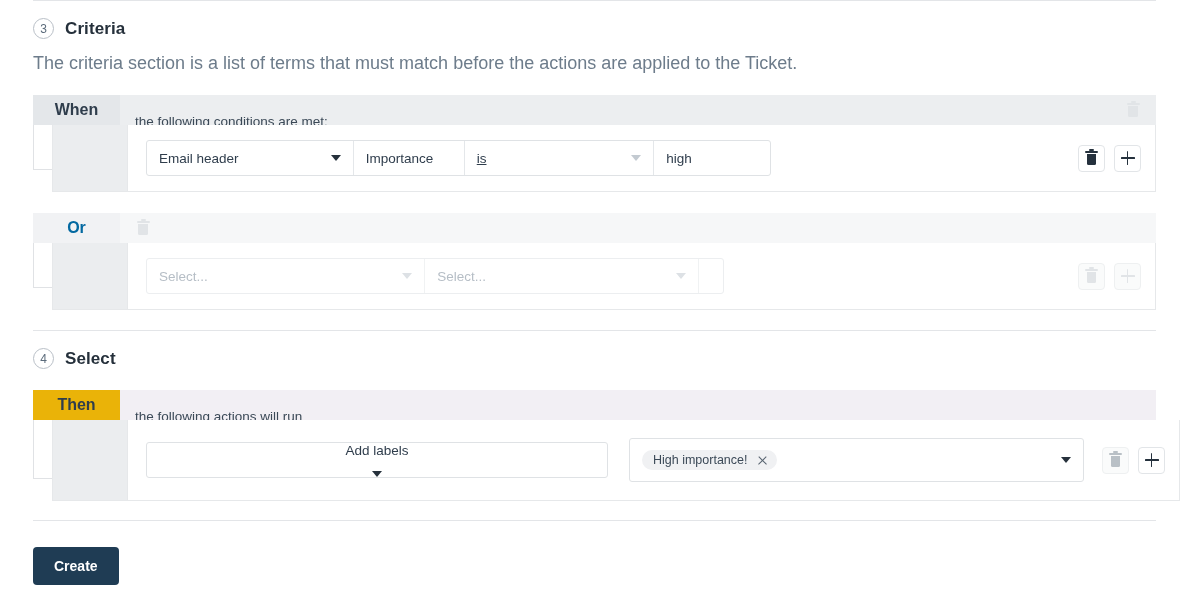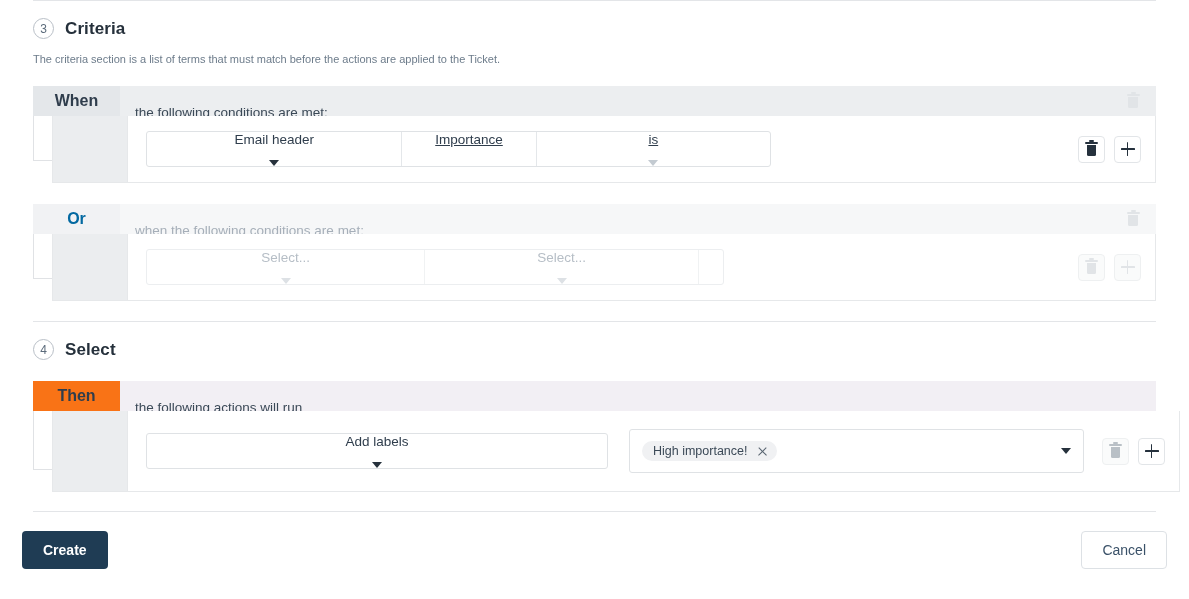--- a/index.html
+++ b/index.html
@@ -24,41 +24,41 @@
   .step-badge {
     width: 21px; height: 21px; border-radius: 50%;
     border: 1px solid #b9bfc7;
     color: #5b6b7b; font-size: 12px;
     display: flex; align-items: center; justify-content: center;
     flex: 0 0 auto; line-height: 1;
   }
   .section-title { font-size: 17px; font-weight: bold; color: #25303b; letter-spacing: .1px; }
   .section-desc {
     padding: 14px 33px 0 33px;
-    font-size: 11px; color: #6d7c8b;
+    font-size: 18px; color: #6d7c8b;
   }
 
   
   .rulebar {
     margin: 21px 33px 0 33px;
     display: flex; align-items: stretch;
     height: 30px;
   }
   .rulebar.when  { background: #eceef0; }
   .rulebar.or    { background: #f6f7f8; }
   .rulebar.then  { background: #f2eff4; }
 
   .rulebar .kw {
     width: 87px; flex: 0 0 87px;
     display: flex; align-items: center; justify-content: center;
     font-size: 16px; font-weight: bold;
   }
   .rulebar.when .kw { color: #2f3d4c; background: #e4e7ea; }
   .rulebar.or   .kw { color: #0369a1; background: #f1f2f4; }
-  .rulebar.then .kw { color: #2f3d4c; background: #f97316; }
+  .rulebar.then .kw { color: #2f3d4c; background: #eab308; }
 
   .rulebar .kwtext {
     flex: 1 1 auto; display: flex; align-items: center;
     padding-left: 15px; font-size: 13.5px; margin-top: 22px;
   }
   .rulebar.when .kwtext { color: #3b4957; }
   .rulebar.or   .kwtext { color: #a6afb9; }
   .rulebar.then .kwtext { color: #3b4957; }
 
   .rulebar .bar-trash {
@@ -95,21 +95,21 @@
     display: flex; align-items: stretch;
     border: 1px solid #dfe2e5; border-radius: 3px;
     background: #fff; height: 36px; overflow: hidden;
   }
   .fieldgroup.muted { border-color: #eceef0; }
 
   .fcell {
     display: flex; align-items: center;
     padding: 0 12px; font-size: 13.5px; color: #2f3d4c;
     border-right: 1px solid #e4e7ea; position: relative;
-    white-space: nowrap; overflow: hidden; flex-direction: column;
+    white-space: nowrap; overflow: hidden;
   }
   .fcell:last-child { border-right: none; }
   .fcell.sel { justify-content: space-between; gap: 10px; }
   .fcell.placeholder { color: #b6bec6; }
   .fieldgroup.muted .fcell { border-right-color: #f0f2f3; color: #b6bec6; }
 
   .caret { width: 0; height: 0; border-left: 5px solid transparent; border-right: 5px solid transparent; }
   .caret.dark  { border-top: 6px solid #26313c; }
   .caret.light { border-top: 6px solid #c3cad1; }
   .caret.faint { border-top: 6px solid #dde1e5; }
@@ -164,23 +164,23 @@
 
   .ico-plus { width: 14px; height: 14px; position: relative; display: block; }
   .ico-plus::before, .ico-plus::after {
     content: ""; position: absolute; background: currentColor; border-radius: .5px;
   }
   .ico-plus::before { left: 0; top: 6.1px; width: 14px; height: 1.9px; }
   .ico-plus::after  { top: 0; left: 6.1px; height: 14px; width: 1.9px; }
 
   
   .footer {
-    position: absolute; left: 0; right: 0; bottom: 16px; height: 66px;
+    position: absolute; left: 0; right: 0; bottom: 0; height: 66px;
     display: flex; align-items: center; justify-content: space-between;
-    padding: 0 22px;
+    padding: 0 33px;
   }
   .btn-primary {
     background: #1f3c54; color: #fff; border: none; border-radius: 4px;
     padding: 11px 21px; font-size: 14px; font-weight: bold;
     font-family: inherit; cursor: pointer;
   }
   .btn-secondary {
     background: #fff; color: #3a5168; border: 1px solid #dde1e5; border-radius: 4px;
     padding: 10px 20px; font-size: 14px;
     font-family: inherit; cursor: pointer;
@@ -213,46 +213,48 @@
   <div class="row-wrap">
     <div class="row-stub"></div>
     <div class="row-body">
       <div class="row-gutter"></div>
       <div class="row-fields">
         <div class="fieldgroup" style="width:625px;">
           <div class="fcell sel" style="width:310px;">
             <span>Email header</span>
             <span class="caret dark"></span>
           </div>
-          <div class="fcell" style="width:160px;text-decoration:underline;">
+          <div class="fcell" style="width:160px;">
             <span>Importance</span>
           </div>
           <div class="fcell sel" style="width:283px;text-decoration:underline;">
             <span>is</span>
             <span class="caret light"></span>
+          </div>
+          <div class="fcell" style="width:168px;">
+            <span>high</span>
           </div>
         </div>
       </div>
       <div class="row-actions">
         <div class="iconbtn">
           <span class="ico-trash t-dark">
               <span class="lid"></span>
               <span class="can"></span>
             </span>
         </div>
         <div class="iconbtn">
           <span class="ico-plus t-dark"></span>
         </div>
       </div>
     </div>
   </div>
 
   <div class="rulebar or">
     <div class="kw">Or</div>
-    <div class="kwtext">when the following conditions are met:</div>
     <div class="bar-trash">
       <span class="ico-trash t-faint">
           <span class="lid"></span>
           <span class="can"></span>
         </span>
     </div>
   </div>
 
   <div class="row-wrap">
     <div class="row-stub"></div>
@@ -328,16 +330,15 @@
           <span class="ico-plus t-dark"></span>
         </div>
       </div>
     </div>
   </div>
 
   <div class="hr" style="margin-top:19px;"></div>
 
   <div class="footer">
     <button class="btn-primary">Create</button>
-    <button class="btn-secondary">Cancel</button>
   </div>
 
 </div>
 
 </body></html>

